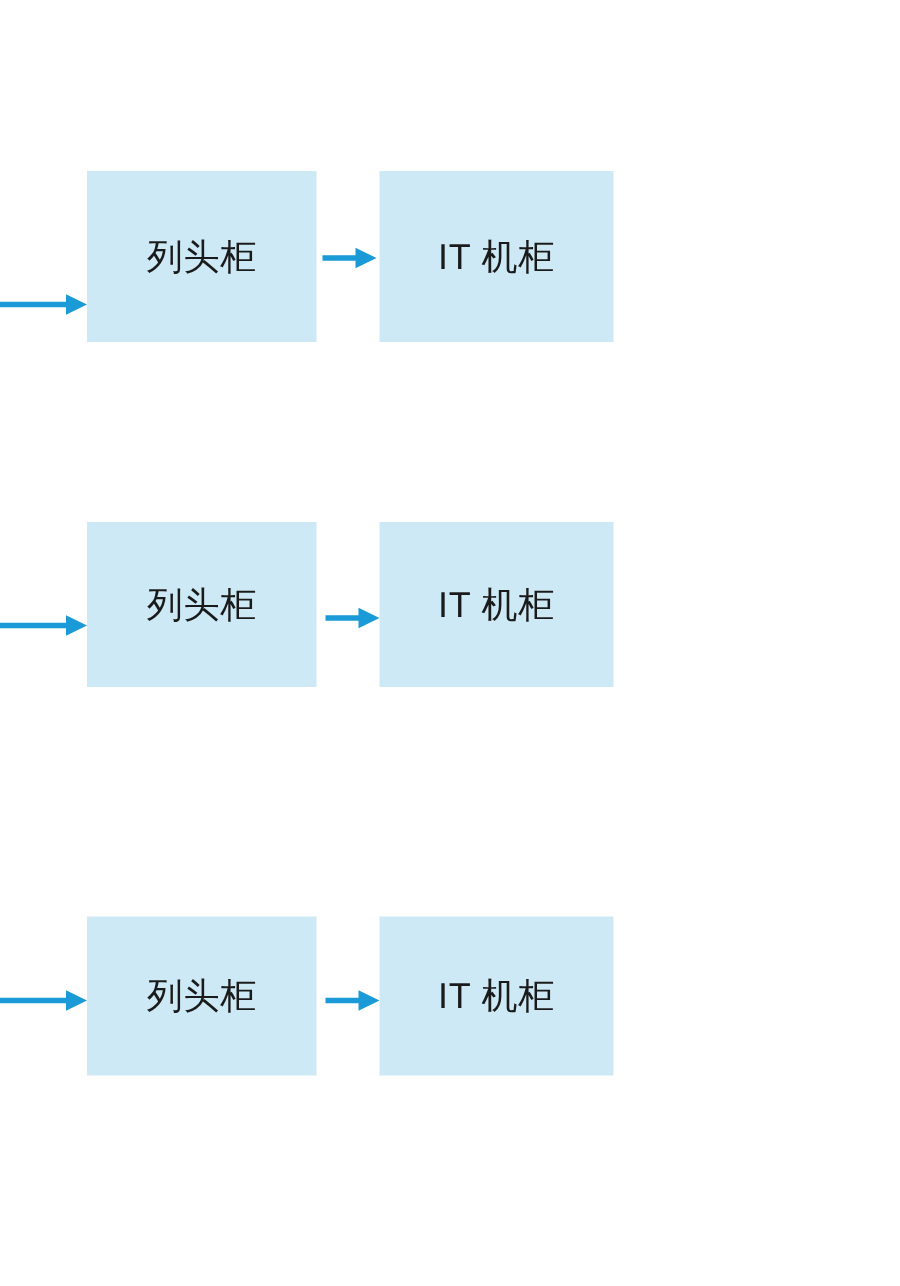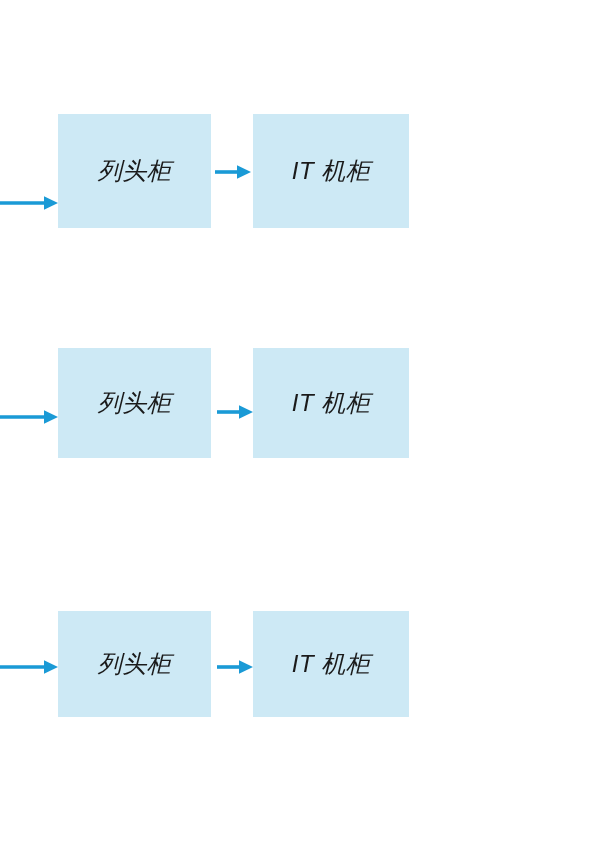--- a/index.html
+++ b/index.html
@@ -10,21 +10,21 @@
   }
   html, body { margin: 0; padding: 0; }
   body {
     width: 600px; height: 857px;
     background: var(--background);
     font-family: "Liberation Sans", "DejaVu Sans", sans-serif;
     overflow: hidden;
   }
   .canvas {
     position: relative;
-    width: 600px; height: 857px; font-style: italic;
+    width: 600px; height: 857px;
   }
   .node {
     position: absolute;
     background: var(--box-fill);
     display: flex;
     align-items: center;
     justify-content: center;
     font-size: 24px;
     color: var(--text);
     letter-spacing: 0.5px;

